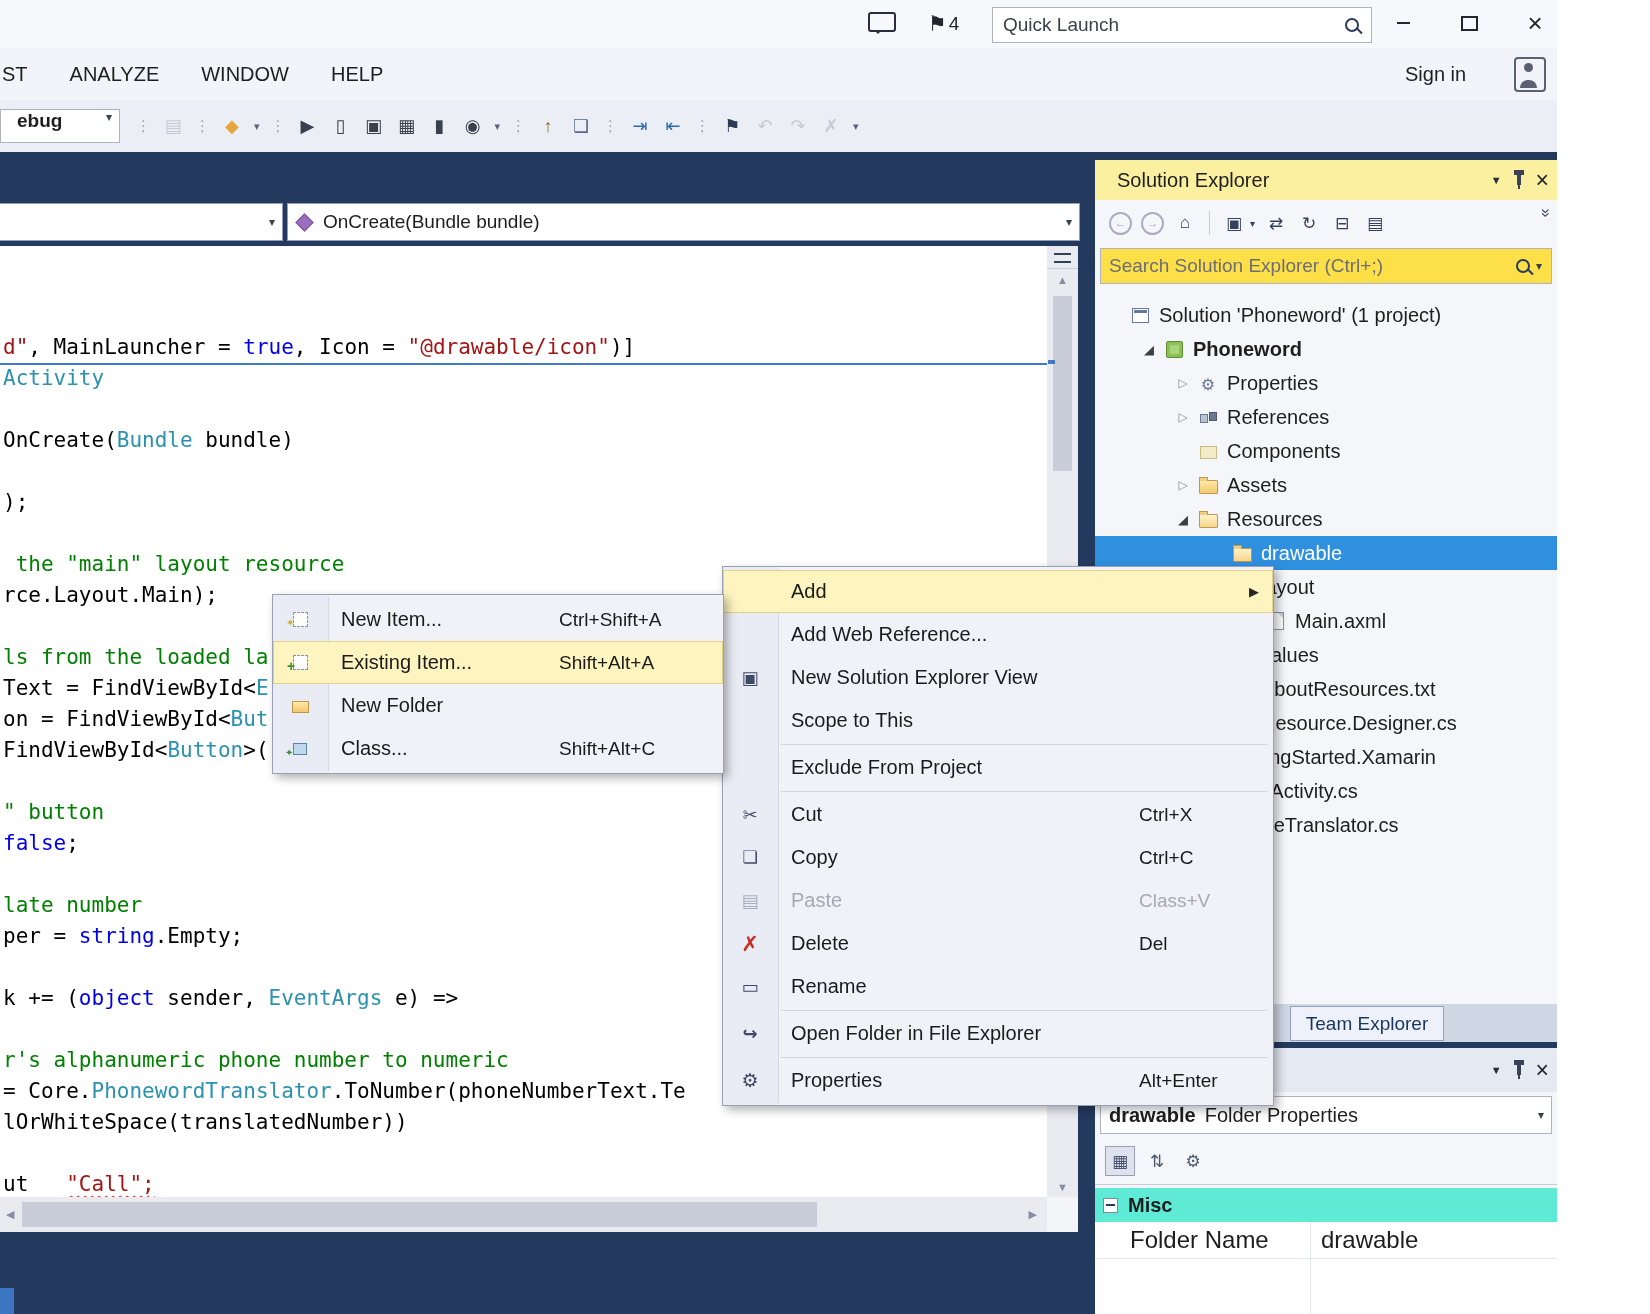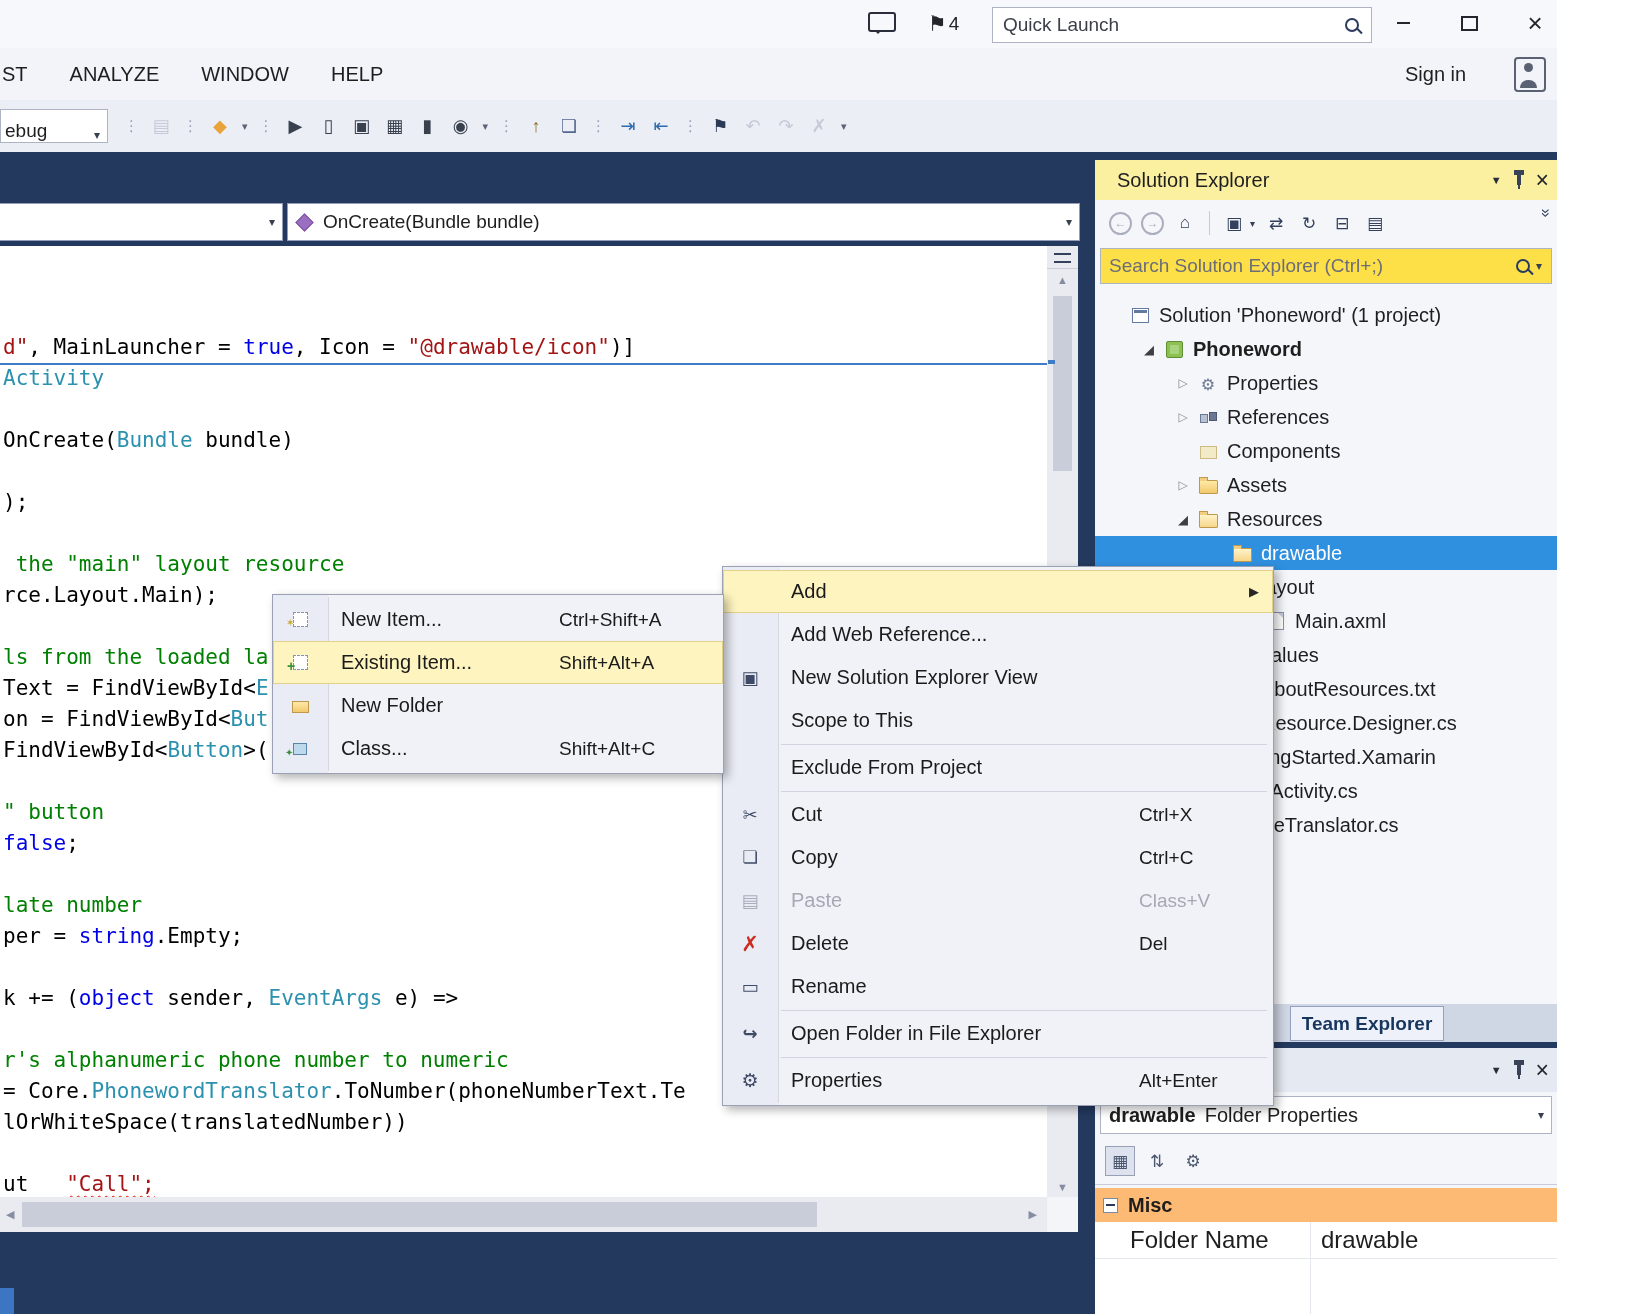--- a/index.html
+++ b/index.html
@@ -28,21 +28,21 @@
   .menubar{position:absolute;top:48px;left:0;width:1650px;height:52px;background:#F2F4F9;display:flex;align-items:center;font-size:20px;padding-left:2px;}
   .mb-item{cursor:default;}
   .mb-item + .mb-item{margin-left:42px;}
   .mb-signin{position:absolute;left:1405px;top:0;height:52px;display:flex;align-items:center;font-size:20px;}
   .avatar{position:absolute;left:1514px;top:9px;width:28px;height:31px;border:2px solid #5A6172;border-radius:4px;}
   .avatar::before{content:"";position:absolute;left:8px;top:4px;width:9px;height:9px;border-radius:50%;background:#5A6172;}
   .avatar::after{content:"";position:absolute;left:4px;bottom:2px;width:17px;height:8px;border-radius:8px 8px 0 0;background:#5A6172;}
 
   
   .toolbar{position:absolute;top:100px;left:0;width:1650px;height:52px;background:#EBEEF5;border-bottom:1px solid #C7CCDA;display:flex;align-items:center;}
-  .debug-combo{width:102px;height:32px;background:#fff;border:1px solid #AEB3C4;display:flex;align-items:flex-end;font-size:19px;padding-left:4px;}
+  .debug-combo{width:102px;height:32px;background:#fff;border:1px solid #AEB3C4;display:flex;align-items:flex-start;font-size:19px;padding-left:16px;font-weight:bold;}
   .combo-caret{margin-left:auto;margin-right:7px;font-size:12px;color:#39414E;}
   .tb-strip{display:flex;align-items:center;margin-left:14px;gap:7px;}
   .tb-icon{width:26px;height:26px;display:flex;align-items:center;justify-content:center;font-size:18px;}
   .tb-icon.dis{opacity:.55;}
   .tb-grip{color:#9AA3B8;font-size:15px;margin:0 2px;}
   .tb-caret{font-size:11px;color:#5A6378;margin:0 2px;}
 
   
   .main-bg{position:absolute;left:0;top:152px;width:1650px;height:1162px;background:#24395E;}
   .right-strip{position:absolute;left:1557px;top:0;width:93px;height:1314px;background:#FFFFFF;z-index:30;}
@@ -117,31 +117,31 @@
   .ti-references::before{content:"";position:absolute;left:0;top:3px;width:6px;height:7px;background:#B9C2D4;border:1px solid #6B7893;}
   .ti-references::after{content:"";position:absolute;left:9px;top:1px;width:6px;height:7px;background:#6B7893;border:1px solid #4C5870;}
   .ti-components{width:15px;height:11px;background:#F3EAC8;border:1px solid #CBBB85;margin-top:3px;}
   .ti-folder,.ti-folder-open{width:17px;height:12px;border:1px solid #C0984C;border-radius:1px;position:relative;margin-top:4px;}
   .ti-folder{background:linear-gradient(#FFE9A8,#F2C96E);}
   .ti-folder-open{background:linear-gradient(#FFF3C9,#F7D68B);}
   .ti-folder::before,.ti-folder-open::before{content:"";position:absolute;top:-4px;left:-1px;width:7px;height:3px;background:#F2CF7F;border:1px solid #C0984C;border-bottom:none;}
   .ti-file,.ti-file-cs,.ti-file-xml,.ti-file-txt{width:13px;height:16px;background:#fff;border:1px solid #8A93A8;position:relative;}
   .ti-file::before,.ti-file-cs::before,.ti-file-xml::before,.ti-file-txt::before{content:"";position:absolute;top:0;right:0;border-style:solid;border-width:0 5px 5px 0;border-color:transparent #C9CEDC transparent transparent;}
   .sx-tabs{position:absolute;left:0;right:0;top:844px;height:38px;background:#CFD6E4;}
-  .sx-tab{position:absolute;left:195px;top:2px;width:152px;height:33px;background:#EEF1F9;border:1px solid #93A1BE;display:flex;align-items:center;justify-content:center;font-size:19px;color:#17365D;font-weight:bold;}
+  .sx-tab{position:absolute;left:195px;top:2px;width:152px;height:33px;background:#EEF1F9;border:1px solid #93A1BE;display:flex;align-items:center;justify-content:center;font-size:19px;color:#17365D;}
 
   
   .props{position:absolute;left:1095px;top:1048px;width:462px;height:266px;background:#F5F6FA;z-index:10;}
   .props-title{position:absolute;top:0;left:0;right:0;height:44px;background:#E5E9F2;display:flex;align-items:center;padding:0 8px;}
   .props-combo{position:absolute;top:48px;left:5px;right:5px;height:36px;background:#fff;border:1px solid #AEB3C4;display:flex;align-items:center;font-size:20px;padding-left:8px;}
   .pc-bold{font-weight:bold;margin-right:9px;}
   .props-toolbar{position:absolute;top:90px;left:0;right:0;height:46px;display:flex;align-items:center;padding-left:10px;gap:8px;border-bottom:1px solid #C7CCDA;}
   .ptb-icon{width:28px;height:28px;display:flex;align-items:center;justify-content:center;font-size:17px;color:#4C5870;}
   .ptb-icon.pressed{border:1px solid #98A0B5;background:#DDE2EE;}
-  .props-cat{position:absolute;top:140px;left:0;right:0;height:34px;background:#fdba74;display:flex;align-items:center;font-size:20px;font-weight:bold;}
+  .props-cat{position:absolute;top:140px;left:0;right:0;height:34px;background:#5eead4;display:flex;align-items:center;font-size:20px;font-weight:bold;}
   .cat-box{width:13px;height:13px;border:1px solid #7C8AA5;background:#fff;margin:0 10px 0 8px;position:relative;flex:0 0 auto;}
   .cat-box::before{content:"";position:absolute;left:2px;top:5px;right:2px;height:2px;background:#2A3A5C;}
   .props-grid{position:absolute;top:174px;left:0;right:0;bottom:0;background:#fff;}
   .grid-colline{position:absolute;left:215px;top:0;bottom:0;width:1px;background:#E4E7EE;}
   .props-row{position:relative;height:36px;display:flex;border-bottom:1px solid #E4E7EE;font-size:24px;align-items:stretch;background:#fff;}
   .props-cell{display:flex;align-items:center;}
   .props-cell.name{flex:0 0 180px;padding-left:35px;border-right:1px solid #E4E7EE;}
   .props-cell.value{padding-left:10px;}
 
   

